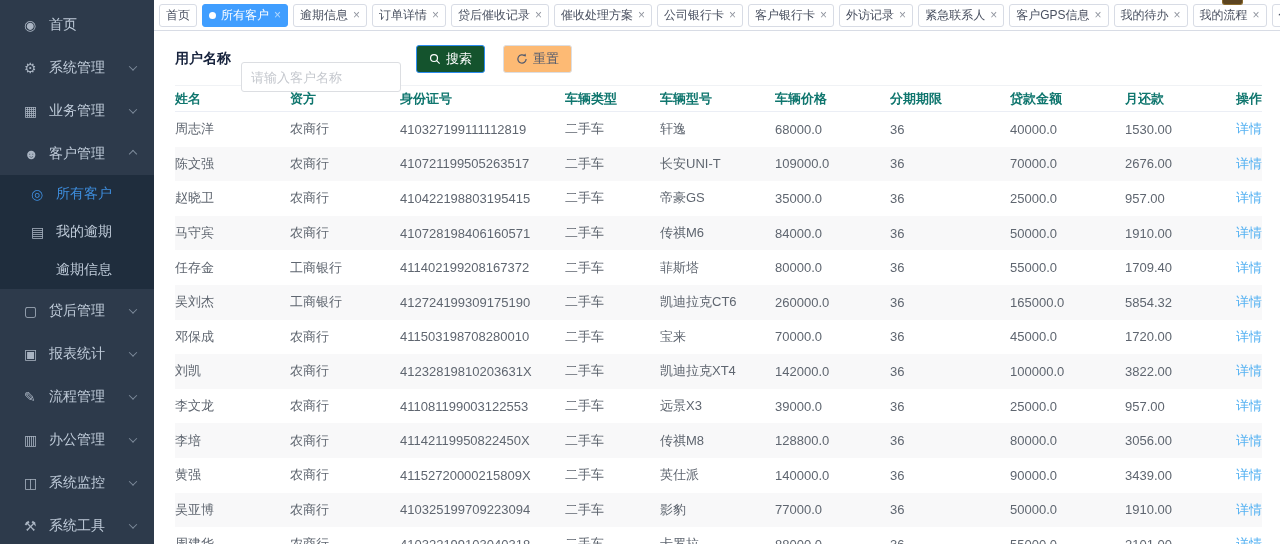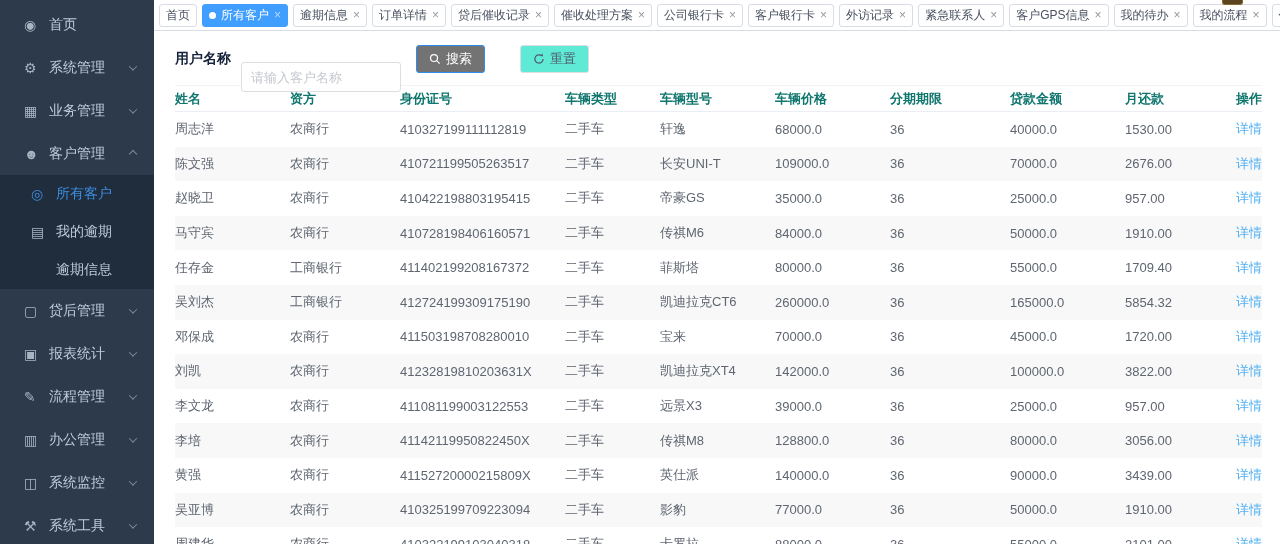--- a/index.html
+++ b/index.html
@@ -41,22 +41,22 @@
   
   .search-row { display:flex; align-items:center; margin:13px 0 11px 21px; height:30px; }
   .search-label { font-size:14px; font-weight:bold; color:#17233d; margin-right:10px; }
   .search-input { width:160px; height:30px; border:1px solid #dcdee2; border-radius:3px;
     padding:0 9px; font-size:13px; color:#515a6e; outline:none;
     font-family:"Liberation Sans","DejaVu Sans",sans-serif;margin-top:36px; }
   .search-input::placeholder { color:#c5c8ce; }
   .btn { height:28px; display:inline-flex; align-items:center; gap:5px;
     border-radius:3px; font-size:13px; padding:0 12px; cursor:pointer;
     font-family:inherit; }
-  .btn-primary { background:#737373; border:1px solid #2d8cf0; color:#fff; margin-left:15px; }
-  .btn-default { background:#5eead4; border:1px solid #dcdee2; color:#515a6e; margin-left:35px; }
+  .btn-primary { background:#14532d; border:1px solid #2d8cf0; color:#fff; margin-left:15px; }
+  .btn-default { background:#fdba74; border:1px solid #dcdee2; color:#515a6e; margin-left:18px; }
   .btn svg { display:block; }
 
   
   .table { margin:0 18px 0 21px;
     --cols:115px 110px 165px 95px 115px 115px 120px 115px 100px 1fr; }
   .thead { display:grid; grid-template-columns:var(--cols); height:27px;
     align-items:center; border-top:1px solid #f0f2f5; border-bottom:1px solid #ebeef5;
     font-size:13px; font-weight:bold; color:#0f766e; }
   .trow { display:grid; grid-template-columns:var(--cols); height:34.6px;
     align-items:center; font-size:13px; color:#5f6670; }

